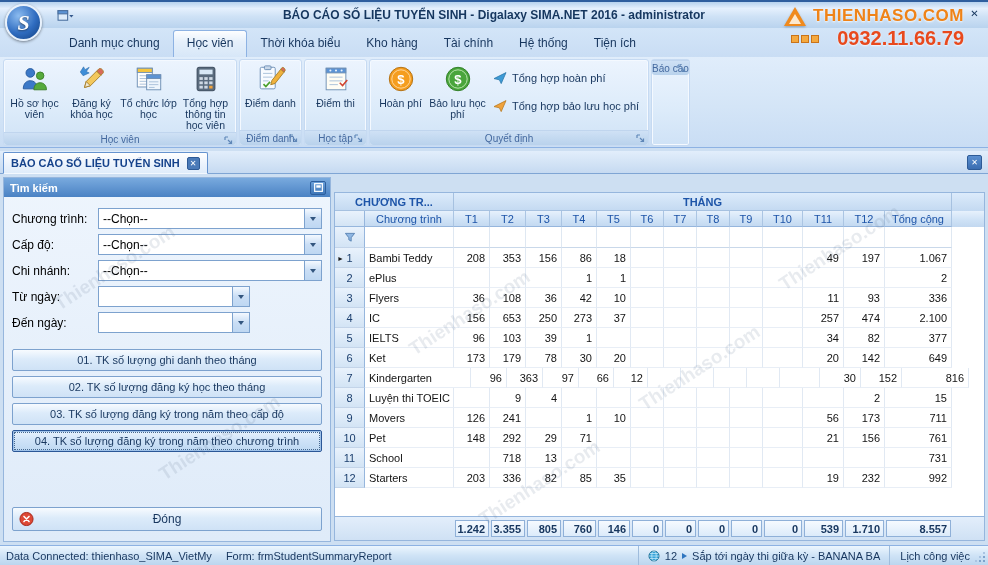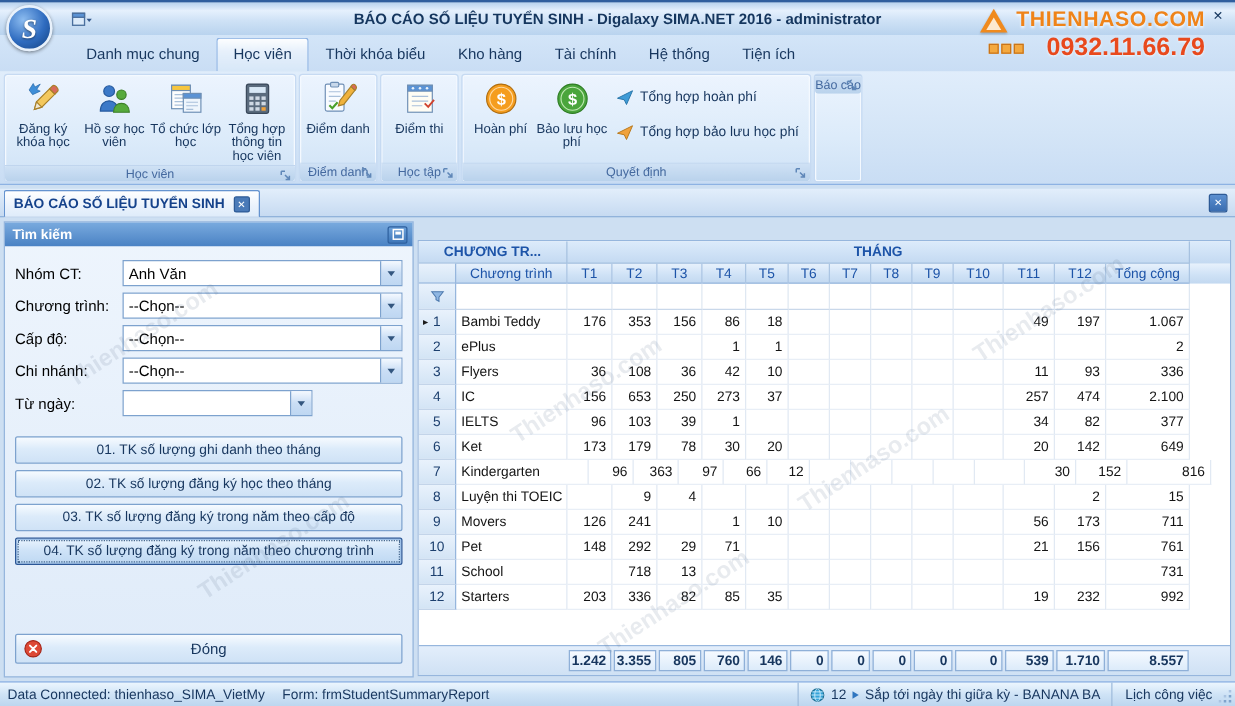--- a/index.html
+++ b/index.html
@@ -202,35 +202,35 @@
         <div class="menu-tab">Tiện ích</div>
       </div>
   </div>
 
   <div id="ribbon">
     <div id="ribbon-groups">
         <div class="ribbon-group">
           <div class="group-items">
             <div class="big-btn">
               <span class="bb-icon"><svg viewBox="0 0 32 32">
+                  <circle cx="11" cy="9.5" r="4.6" fill="#3b79c8" stroke="#265a9e"></circle>
+                  <path d="M3.5 26.5c0-5.8 3.5-8.7 7.5-8.7s7.5 2.9 7.5 8.7z" fill="#3b79c8" stroke="#265a9e"></path>
+                  <circle cx="21.5" cy="12.5" r="4" fill="#56aa3c" stroke="#3c7f28"></circle>
+                  <path d="M14.8 27.5c0-5 3-7.5 6.7-7.5s6.7 2.5 6.7 7.5z" fill="#56aa3c" stroke="#3c7f28"></path>
+                </svg></span>
+              <span class="bb-label">Hồ sơ học viên</span>
+            </div>
+            <div class="big-btn">
+              <span class="bb-icon"><svg viewBox="0 0 32 32">
                   <path d="M8 25l1.8-6.3L21 7.5l4.5 4.5L14.3 23.2 8 25z" fill="#f3c85d" stroke="#a8802a"></path>
                   <path d="M8 25l1.8-6.3 4.5 4.5z" fill="#efe7d2" stroke="#a8802a"></path>
                   <path d="M21 7.5l4.5 4.5 2.2-2.2c1-1 .4-2.6-.7-3.8-1.2-1.2-2.8-1.7-3.8-.7z" fill="#d86a5a" stroke="#a8802a"></path>
                   <path d="M3.5 8.5L7 3l1.5 3L13 3.5 10 8l3 1.5-6.5 3z" fill="#3e8ed8" stroke="#2a6aa8" stroke-width=".6"></path>
                 </svg></span>
               <span class="bb-label">Đăng ký khóa học</span>
-            </div>
-            <div class="big-btn">
-              <span class="bb-icon"><svg viewBox="0 0 32 32">
-                  <circle cx="11" cy="9.5" r="4.6" fill="#3b79c8" stroke="#265a9e"></circle>
-                  <path d="M3.5 26.5c0-5.8 3.5-8.7 7.5-8.7s7.5 2.9 7.5 8.7z" fill="#3b79c8" stroke="#265a9e"></path>
-                  <circle cx="21.5" cy="12.5" r="4" fill="#56aa3c" stroke="#3c7f28"></circle>
-                  <path d="M14.8 27.5c0-5 3-7.5 6.7-7.5s6.7 2.5 6.7 7.5z" fill="#56aa3c" stroke="#3c7f28"></path>
-                </svg></span>
-              <span class="bb-label">Hồ sơ học viên</span>
             </div>
             <div class="big-btn">
               <span class="bb-icon"><svg viewBox="0 0 32 32">
                   <rect x="3.5" y="4.5" width="16" height="20" fill="#fdfdfd" stroke="#6e8fb5"></rect>
                   <rect x="3.5" y="4.5" width="16" height="4.5" fill="#f6c63f" stroke="#6e8fb5"></rect>
                   <path d="M6 12.5h11M6 15.5h11M6 18.5h11M6 21.5h7" stroke="#a9c0da" fill="none"></path>
                   <rect x="13.5" y="11.5" width="15" height="16" fill="#eef5fc" stroke="#6e8fb5"></rect>
                   <rect x="13.5" y="11.5" width="15" height="4" fill="#5b93d5" stroke="#6e8fb5"></rect>
                   <path d="M16 19h10M16 22h10M16 25h6" stroke="#a9c0da" fill="none"></path>
                 </svg></span>
@@ -380,29 +380,20 @@
         <span class="panel-title">Tìm kiếm</span>
         <span class="pin">
             <svg viewBox="0 0 12 12">
               <rect x="1.8" y="1.8" width="8.4" height="8.4" fill="none" stroke="#ffffff" stroke-width="1.3"></rect>
               <rect x="3.6" y="3.6" width="4.8" height="2.6" fill="#ffffff"></rect>
             </svg>
           </span>
       </div>
       <div id="search-fields">
           <div class="field-row">
-            <span class="f-label">Nhóm CT:</span>
-            <div class="combo combo">
-              <span class="combo-val">Anh Văn</span>
-              <span class="combo-btn">
-                <span class="dd-arrow"></span>
-              </span>
-            </div>
-          </div>
-          <div class="field-row">
             <span class="f-label">Chương trình:</span>
             <div class="combo combo">
               <span class="combo-val">--Chọn--</span>
               <span class="combo-btn">
                 <span class="dd-arrow"></span>
               </span>
             </div>
           </div>
           <div class="field-row">
             <span class="f-label">Cấp độ:</span>
@@ -417,20 +408,29 @@
             <span class="f-label">Chi nhánh:</span>
             <div class="combo combo">
               <span class="combo-val">--Chọn--</span>
               <span class="combo-btn">
                 <span class="dd-arrow"></span>
               </span>
             </div>
           </div>
           <div class="field-row">
             <span class="f-label">Từ ngày:</span>
+            <div class="combo date">
+              <span class="combo-val"></span>
+              <span class="combo-btn">
+                <span class="dd-arrow"></span>
+              </span>
+            </div>
+          </div>
+          <div class="field-row">
+            <span class="f-label">Đến ngày:</span>
             <div class="combo date">
               <span class="combo-val"></span>
               <span class="combo-btn">
                 <span class="dd-arrow"></span>
               </span>
             </div>
           </div>
         </div>
       <div id="report-buttons">
           <button type="button" class="report-btn">01. TK số lượng ghi danh theo tháng</button>
@@ -492,21 +492,21 @@
             <div class="g-cell fcell" style="width:41px"></div>
             <div class="g-cell fcell" style="width:41px"></div>
             <div class="g-cell fcell" style="width:67px"></div>
           </div>
           <div class="g-row drow">
             <div class="g-cell ind" style="width:30px">
               <span class="sel-arrow"></span>
               <span>1</span>
             </div>
             <div class="g-cell ncell" style="width:89px">Bambi Teddy</div>
-            <div class="g-cell vcell" style="width:36px">176</div>
+            <div class="g-cell vcell" style="width:36px">208</div>
             <div class="g-cell vcell" style="width:36px">353</div>
             <div class="g-cell vcell" style="width:36px">156</div>
             <div class="g-cell vcell" style="width:35px">86</div>
             <div class="g-cell vcell" style="width:34px">18</div>
             <div class="g-cell vcell" style="width:33px"></div>
             <div class="g-cell vcell" style="width:33px"></div>
             <div class="g-cell vcell" style="width:33px"></div>
             <div class="g-cell vcell" style="width:33px"></div>
             <div class="g-cell vcell" style="width:40px"></div>
             <div class="g-cell vcell" style="width:41px">49</div>

